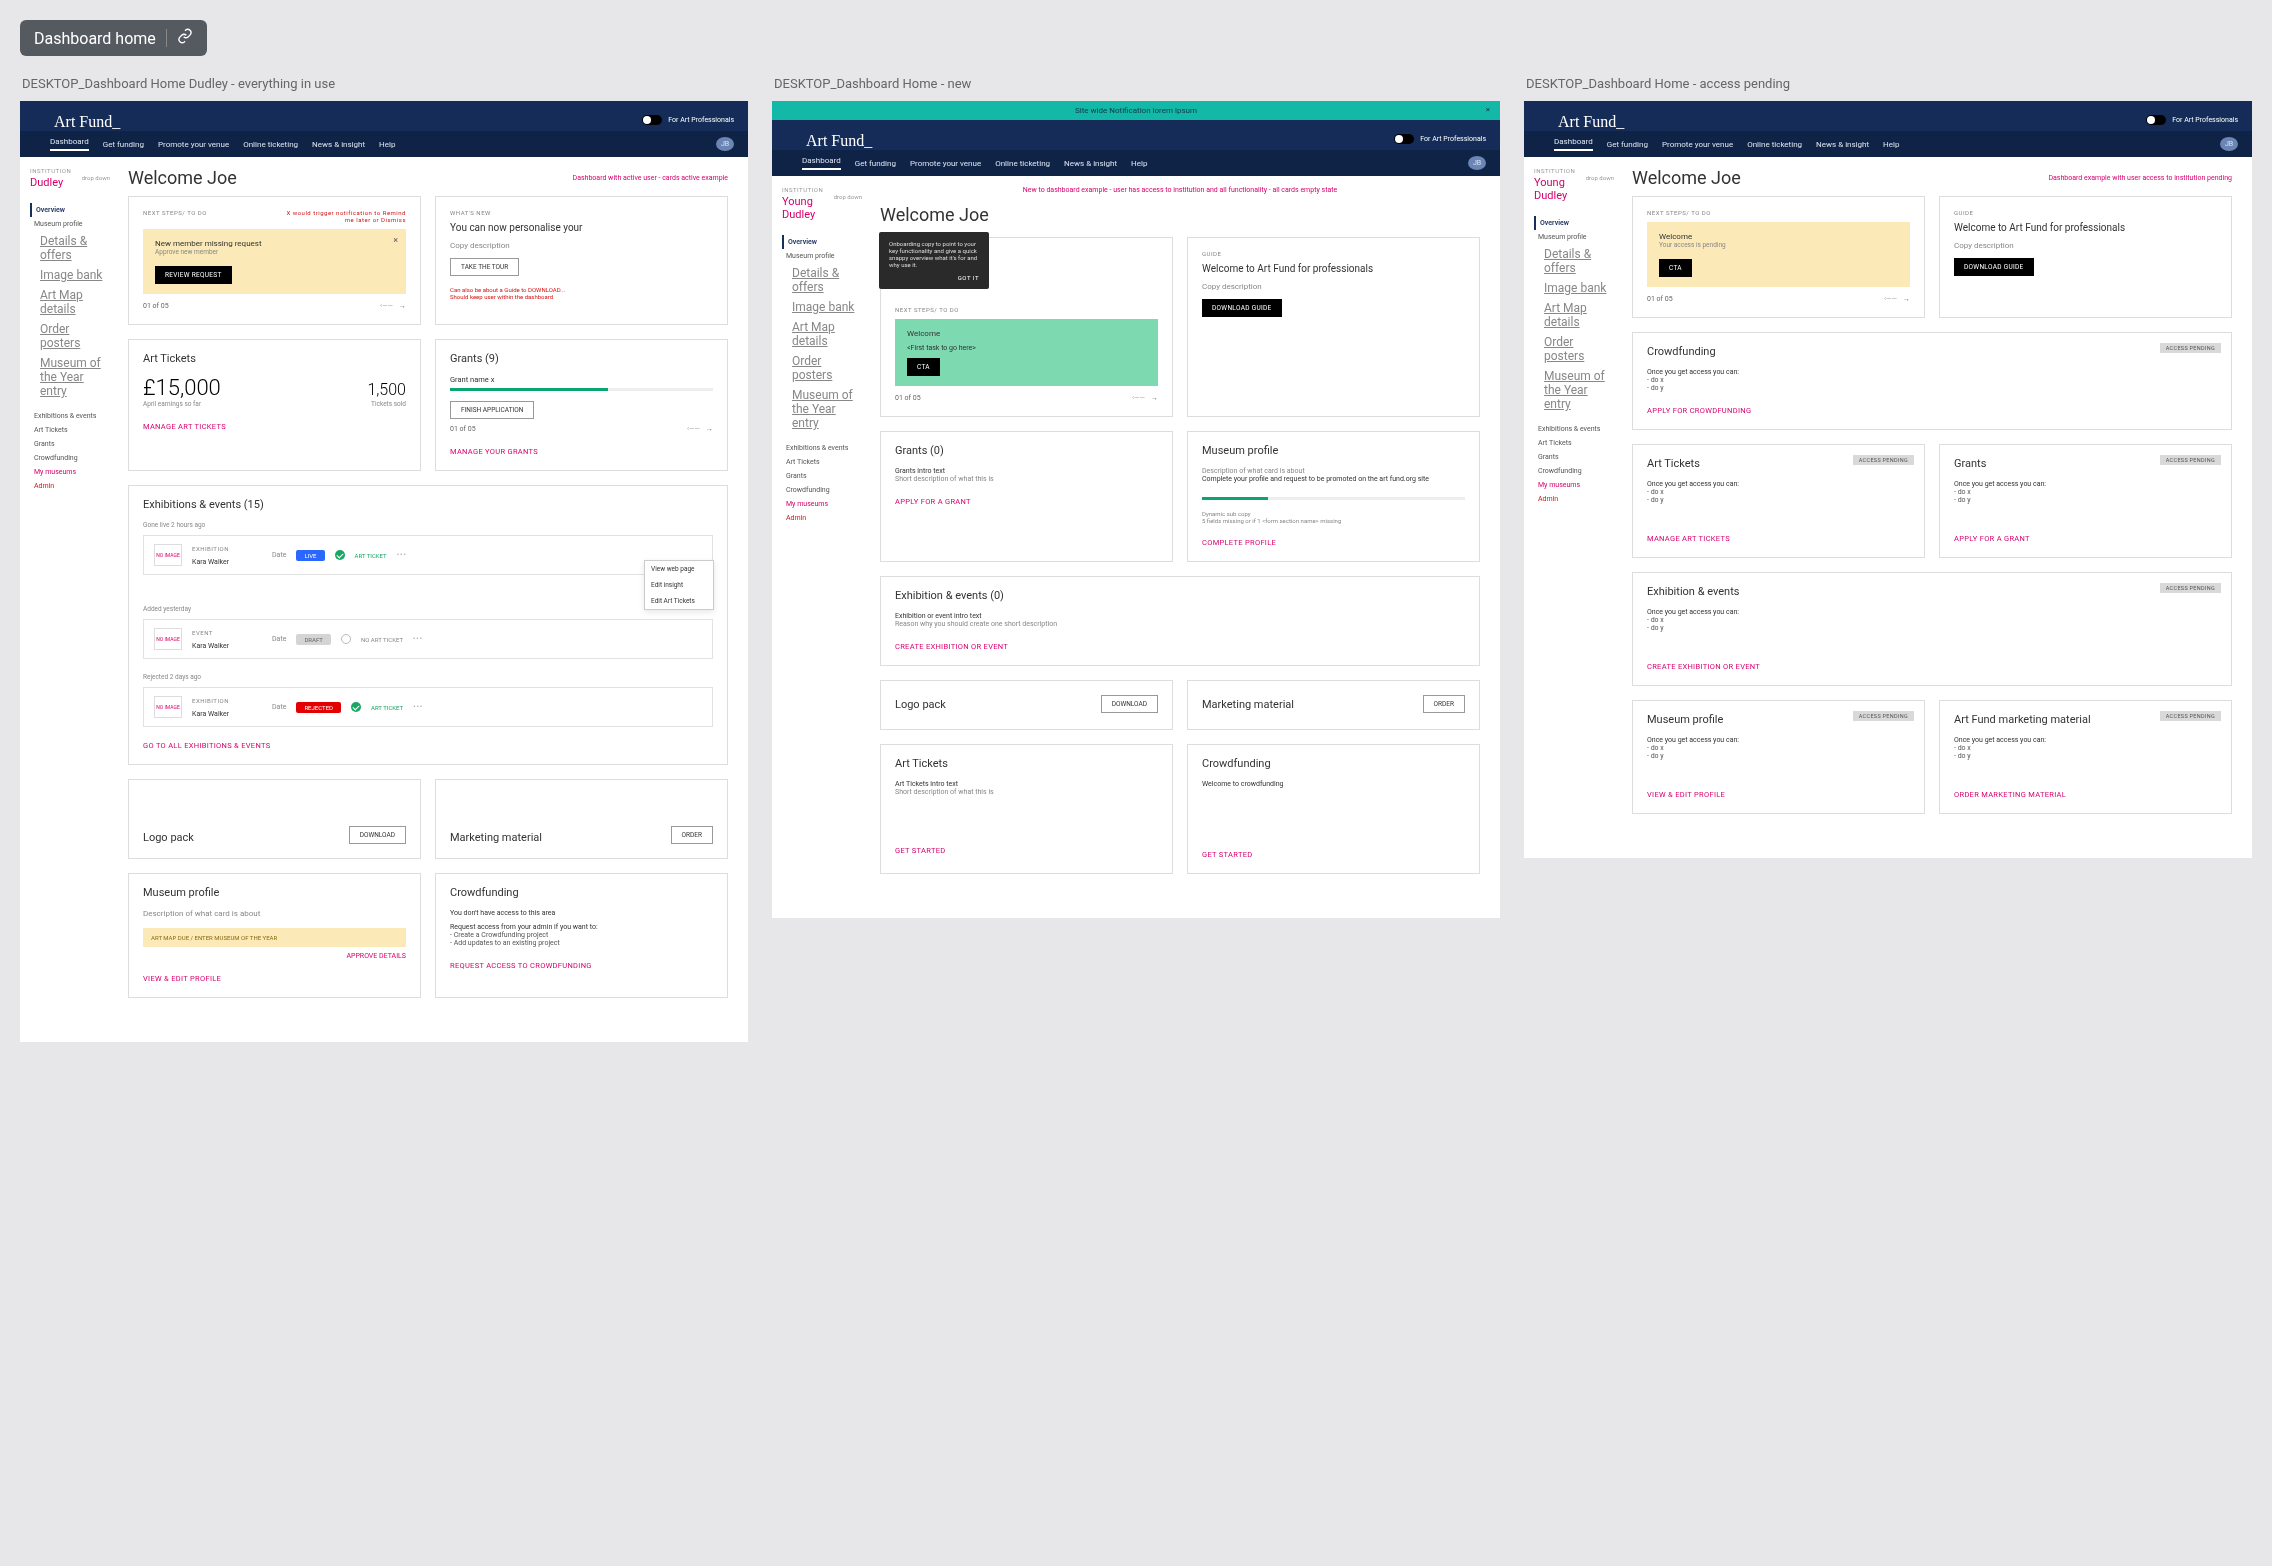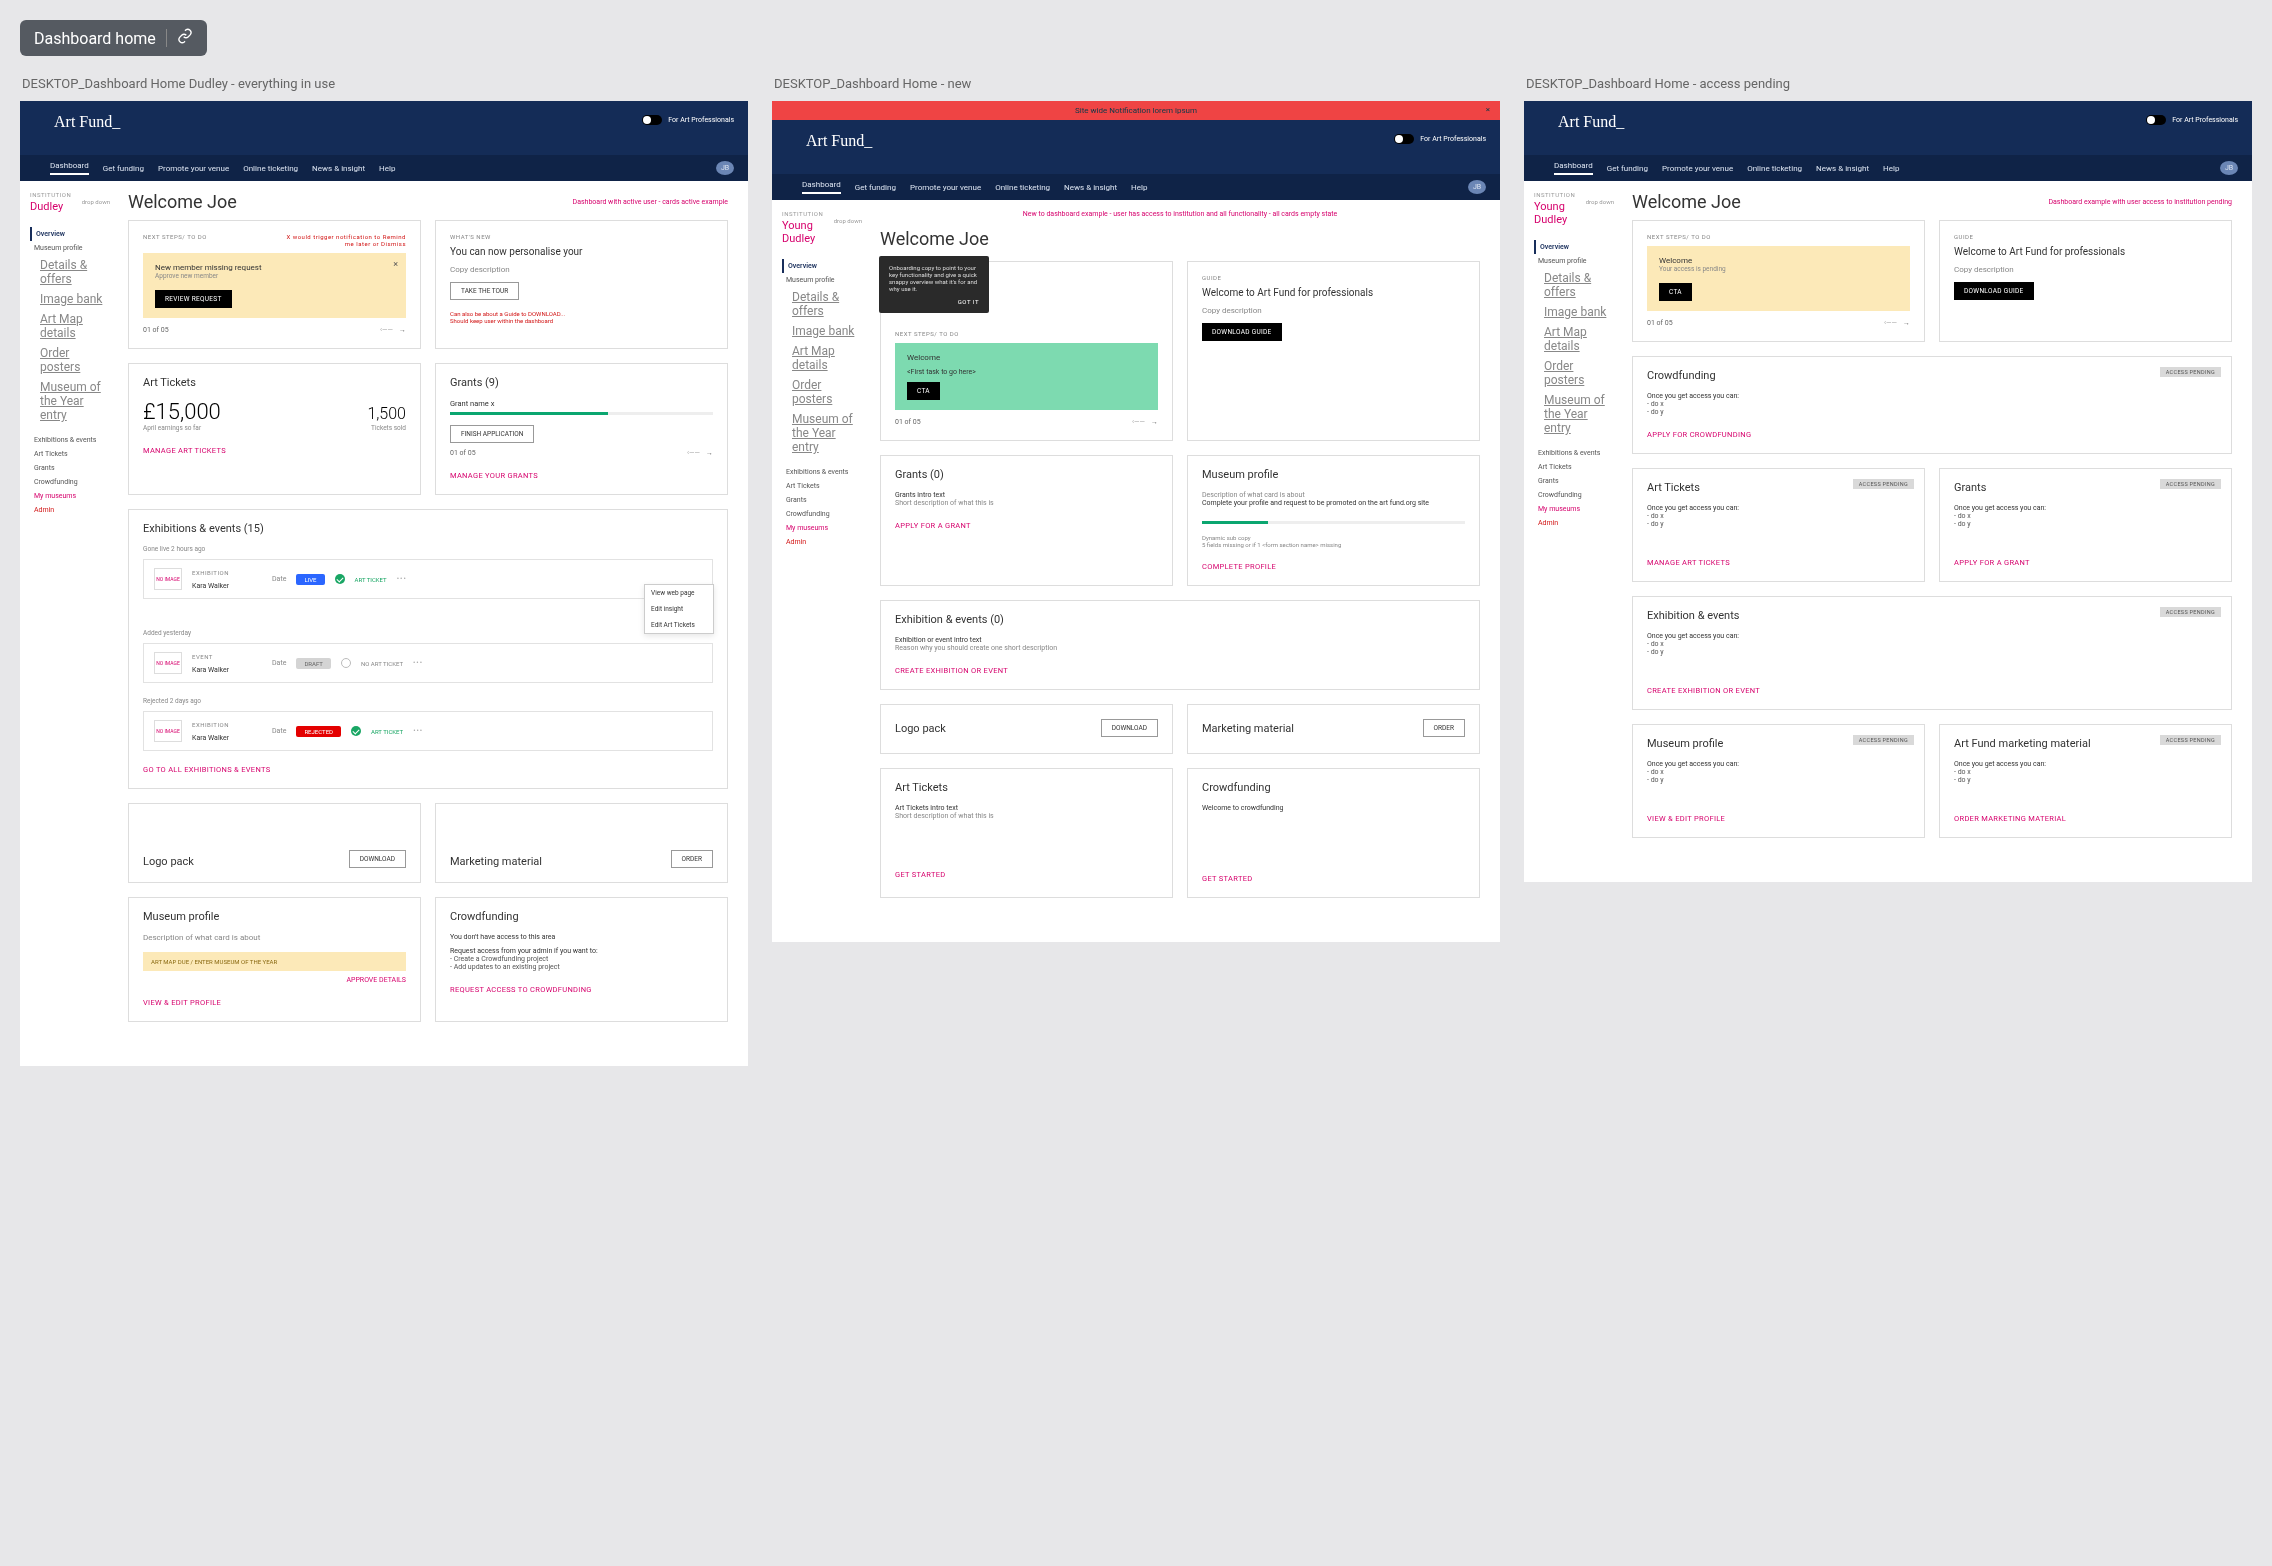--- a/index.html
+++ b/index.html
@@ -4,24 +4,24 @@
 <style>
   * { box-sizing: border-box; margin: 0; padding: 0; font-family: -apple-system, BlinkMacSystemFont, "Segoe UI", Roboto, sans-serif; }
   body { background:#e7e7e9; padding:20px; font-size:10px; color:#333; }
   .page-tag { display:inline-flex; align-items:center; background:#555a61; color:#fff; border-radius:6px; padding:8px 14px; font-size:16px; margin-bottom:14px;}
   .page-tag .sep { width:1px; height:18px; background:#888; margin:0 10px;}
   .page-tag svg { width:16px; height:16px; stroke:#fff; fill:none; stroke-width:2;}
   .boards { display:flex; gap:24px; align-items:flex-start;}
   .board-wrap { flex:1; }
   .board-title { color:#666; font-size:13px; margin:6px 0 10px 2px;}
   .frame { background:#fff; width:100%; font-size:8px;}
-  .topbar-notif { background:#ef4444; color:#0a3a4a; text-align:center; padding:5px; font-size:8px; position:relative;}
+  .topbar-notif { background:#14b8a6; color:#0a3a4a; text-align:center; padding:5px; font-size:8px; position:relative;}
   .topbar-notif .x { position:absolute; right:10px; top:4px;}
   .header { background:#142c57; color:#fff; padding:8px 14px 0 14px;}
-  .header .brand { font-family:Georgia,serif; font-size:16px; padding:4px 0 24px 20px;}
+  .header .brand { font-family:Georgia,serif; font-size:16px; padding:4px 0 0 20px;}
   .header .topright { float:right; font-size:7px; display:flex; align-items:center; gap:6px; padding-top:6px;}
   .toggle { width:20px; height:10px; background:#000; border-radius:6px; position:relative;}
   .toggle:after{content:"";position:absolute;width:8px;height:8px;background:#fff;border-radius:50%;top:1px;left:1px;}
   .nav { background:#0f2347; display:flex; gap:14px; padding:6px 14px 6px 30px; font-size:8px; color:#dbe3f0; align-items:center;}
   .nav .active { border-bottom:2px solid #fff; padding-bottom:3px;}
   .nav .avatar { margin-left:auto; width:18px;height:14px;border-radius:50%;background:#6b86b5;display:flex;align-items:center;justify-content:center;font-size:7px;}
   .body { display:flex; padding:10px 20px 30px 10px; gap:18px;}
   .sidebar { width:80px; font-size:7px; color:#555;}
   .sidebar .inst-label{color:#999;font-size:6px;letter-spacing:.5px;}
   .sidebar .inst-name{color:#d6006c;font-size:11px;font-weight:400;margin:2px 0 14px;}

